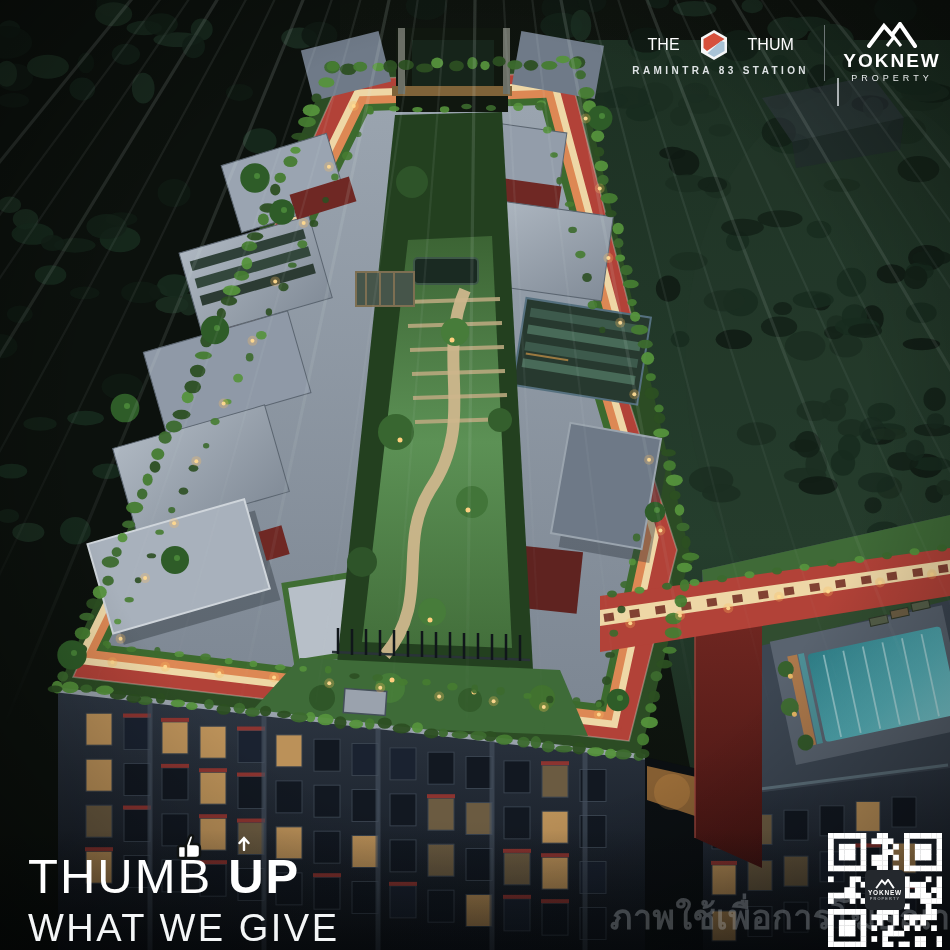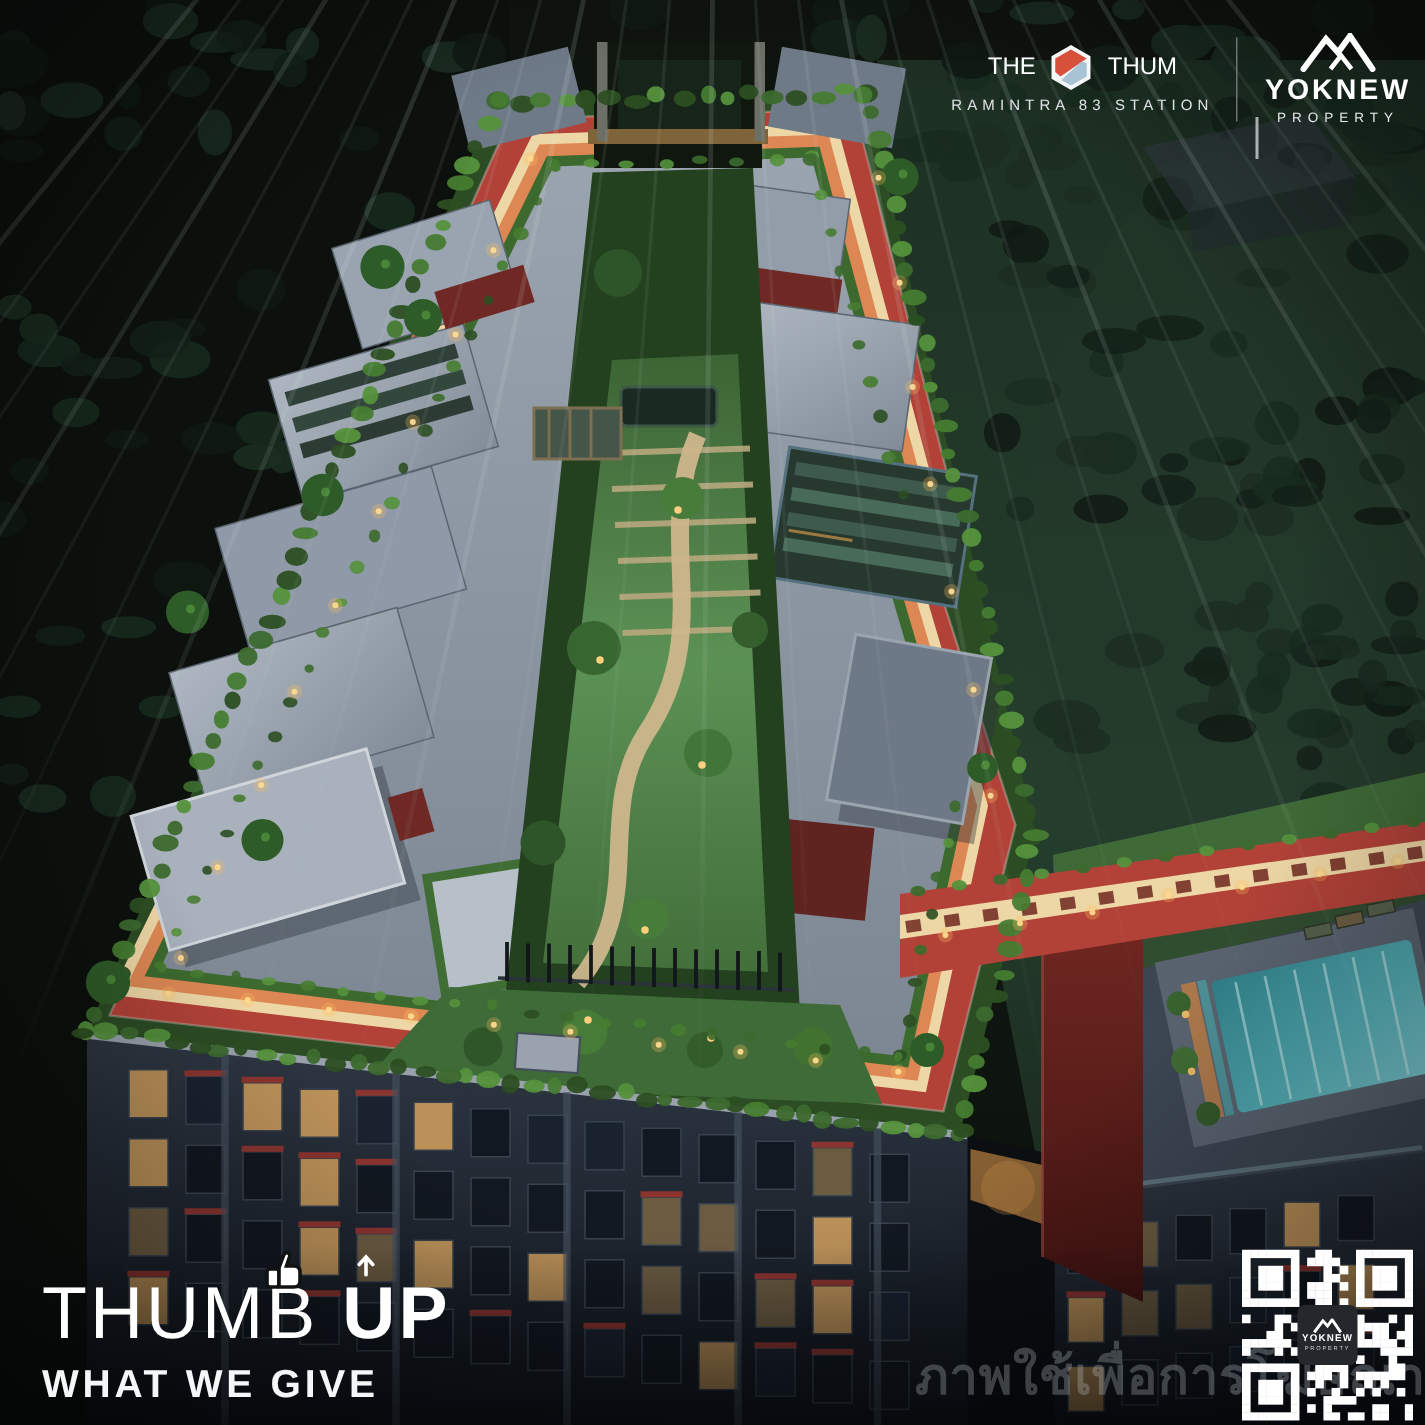--- a/index.html
+++ b/index.html
@@ -4,35 +4,35 @@
 <style>
   html,body{margin:0;padding:0;background:#000;}
   .stage{position:relative;width:950px;height:950px;overflow:hidden;
          background:#0b100c;font-family:"Liberation Sans",sans-serif;}
   .stage svg.scene{position:absolute;left:0;top:0;}
 
   
   .brandbar{position:absolute;top:22px;right:6px;display:flex;align-items:center;
             gap:15px;z-index:30;color:#fff;}
   .origin-block{display:flex;flex-direction:column;align-items:center;}
-  .origin-row{display:flex;align-items:center;gap:9px;text-align:center;}
-  .origin-sub{font-size:10px;letter-spacing:3.4px;color:#dfe3e5;margin-top:4px;font-weight:400;}
+  .origin-row{display:flex;align-items:center;gap:19px;text-align:center;}
+  .origin-sub{font-size:10px;letter-spacing:3.4px;color:#dfe3e5;margin-top:4px;font-weight:700;}
   .brand-divider{width:1px;height:56px;background:#8a9094;opacity:.75;}
   .yoknew-block{display:flex;flex-direction:column;align-items:center;width:104px;}
   .yoknew-name{font-size:19px;font-weight:700;letter-spacing:2px;color:#fff;margin-top:2px;}
   .yoknew-sub{font-size:9px;letter-spacing:4px;color:#e8eaeb;margin-top:1px;}
 
   
   .slogan{position:absolute;left:28px;top:848px;z-index:30;color:#fff;}
   .slogan-l1{font-size:49px;letter-spacing:2px;font-weight:400;display:flex;align-items:flex-start;}
   .slogan-l1 .b-part{position:relative;}
   .thumb-ico{position:absolute;left:-2px;top:-14px;}
   .up-part{position:relative;margin-left:16px;font-weight:bold;}
   .up-arrow{position:absolute;left:8px;top:-13px;}
-  .slogan-l2{font-size:26px;letter-spacing:2.5px;font-weight:700;margin-top:3px;color:#f4f6f7;}
+  .slogan-l2{font-size:38px;letter-spacing:2.5px;font-weight:400;margin-top:3px;color:#f4f6f7;}
 
   
   .watermark{position:absolute;left:610px;top:890px;z-index:10;
              font-size:34px;font-weight:700;color:rgba(190,196,201,.30);
              letter-spacing:.5px;white-space:nowrap;}
 
   
   .qr{position:absolute;left:828px;top:833px;width:114px;height:114px;z-index:20;}
   .qr-center{position:absolute;left:37px;top:37px;width:40px;height:40px;
              background:#24282d;border-radius:5px;display:flex;flex-direction:column;

